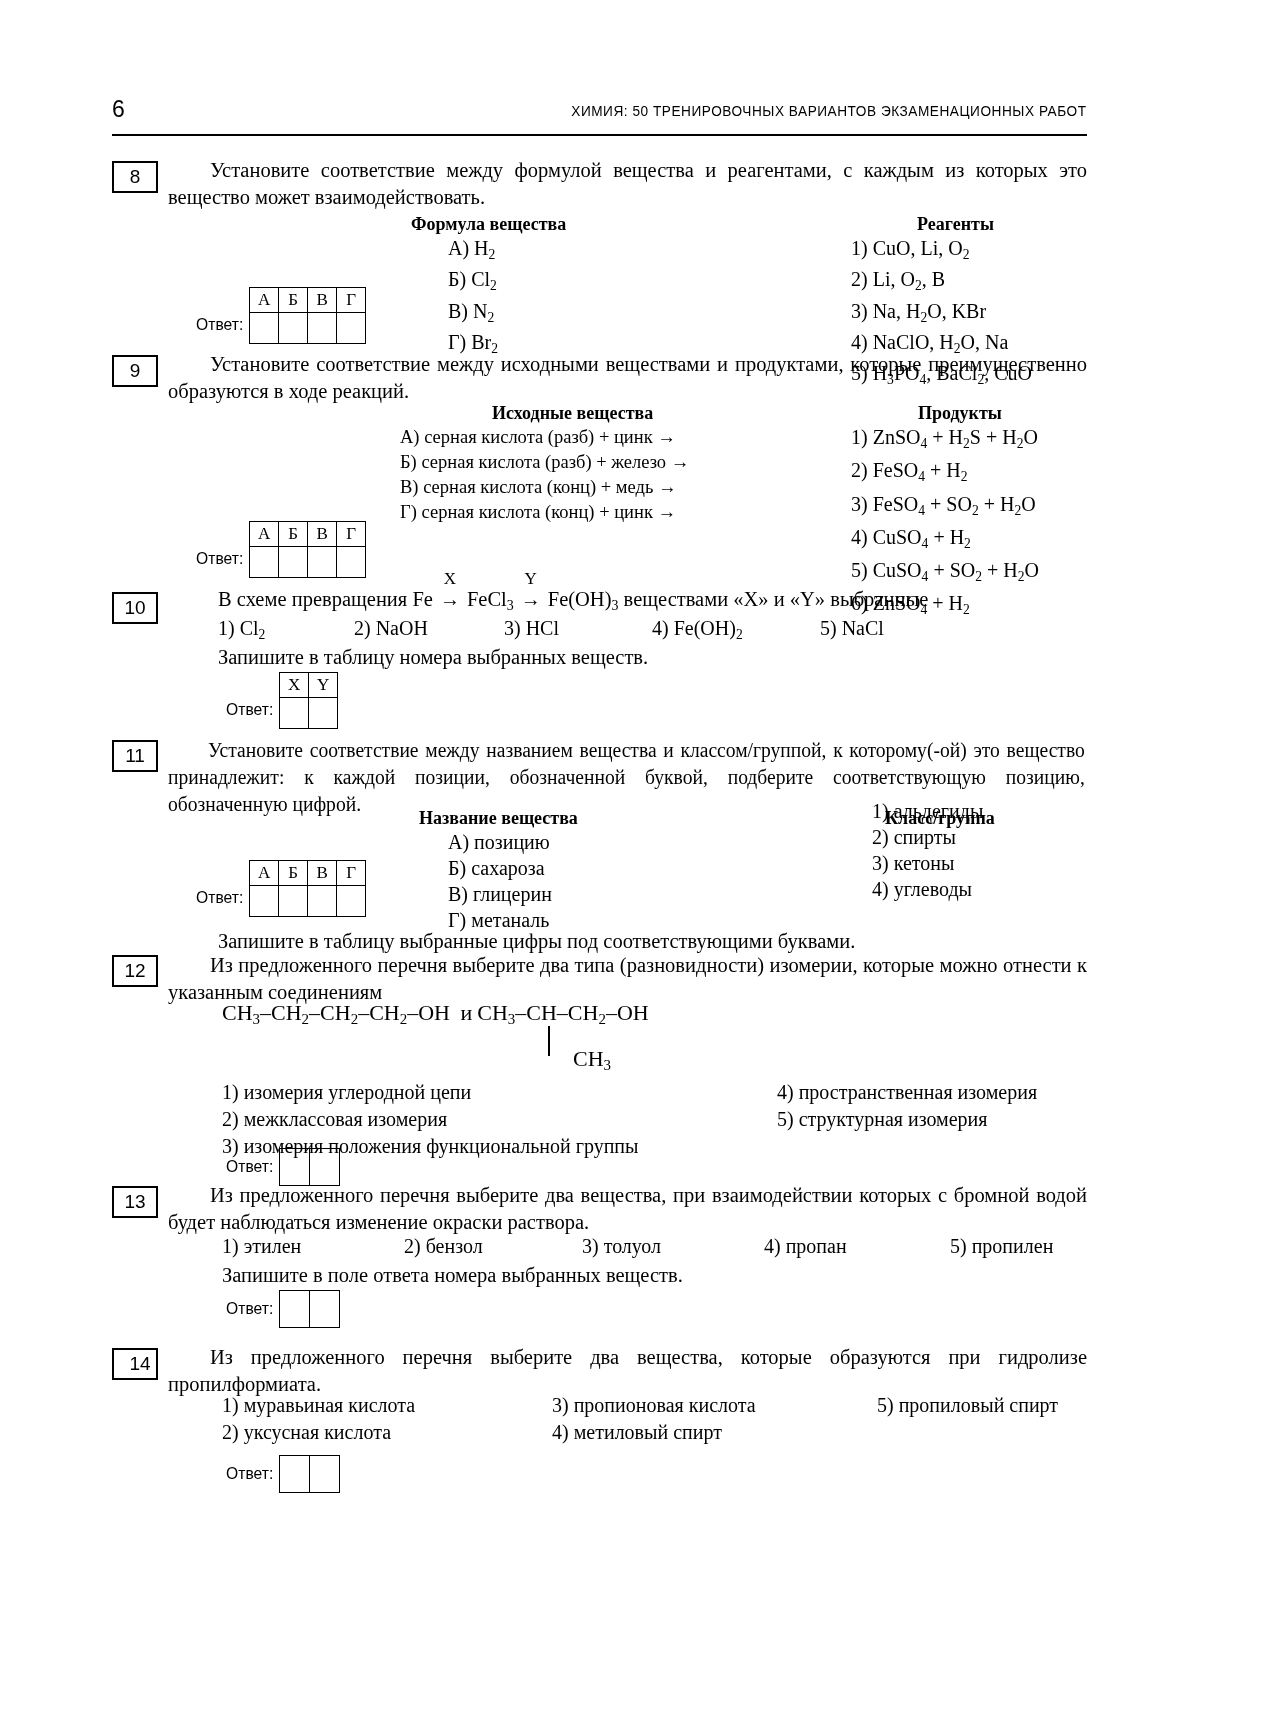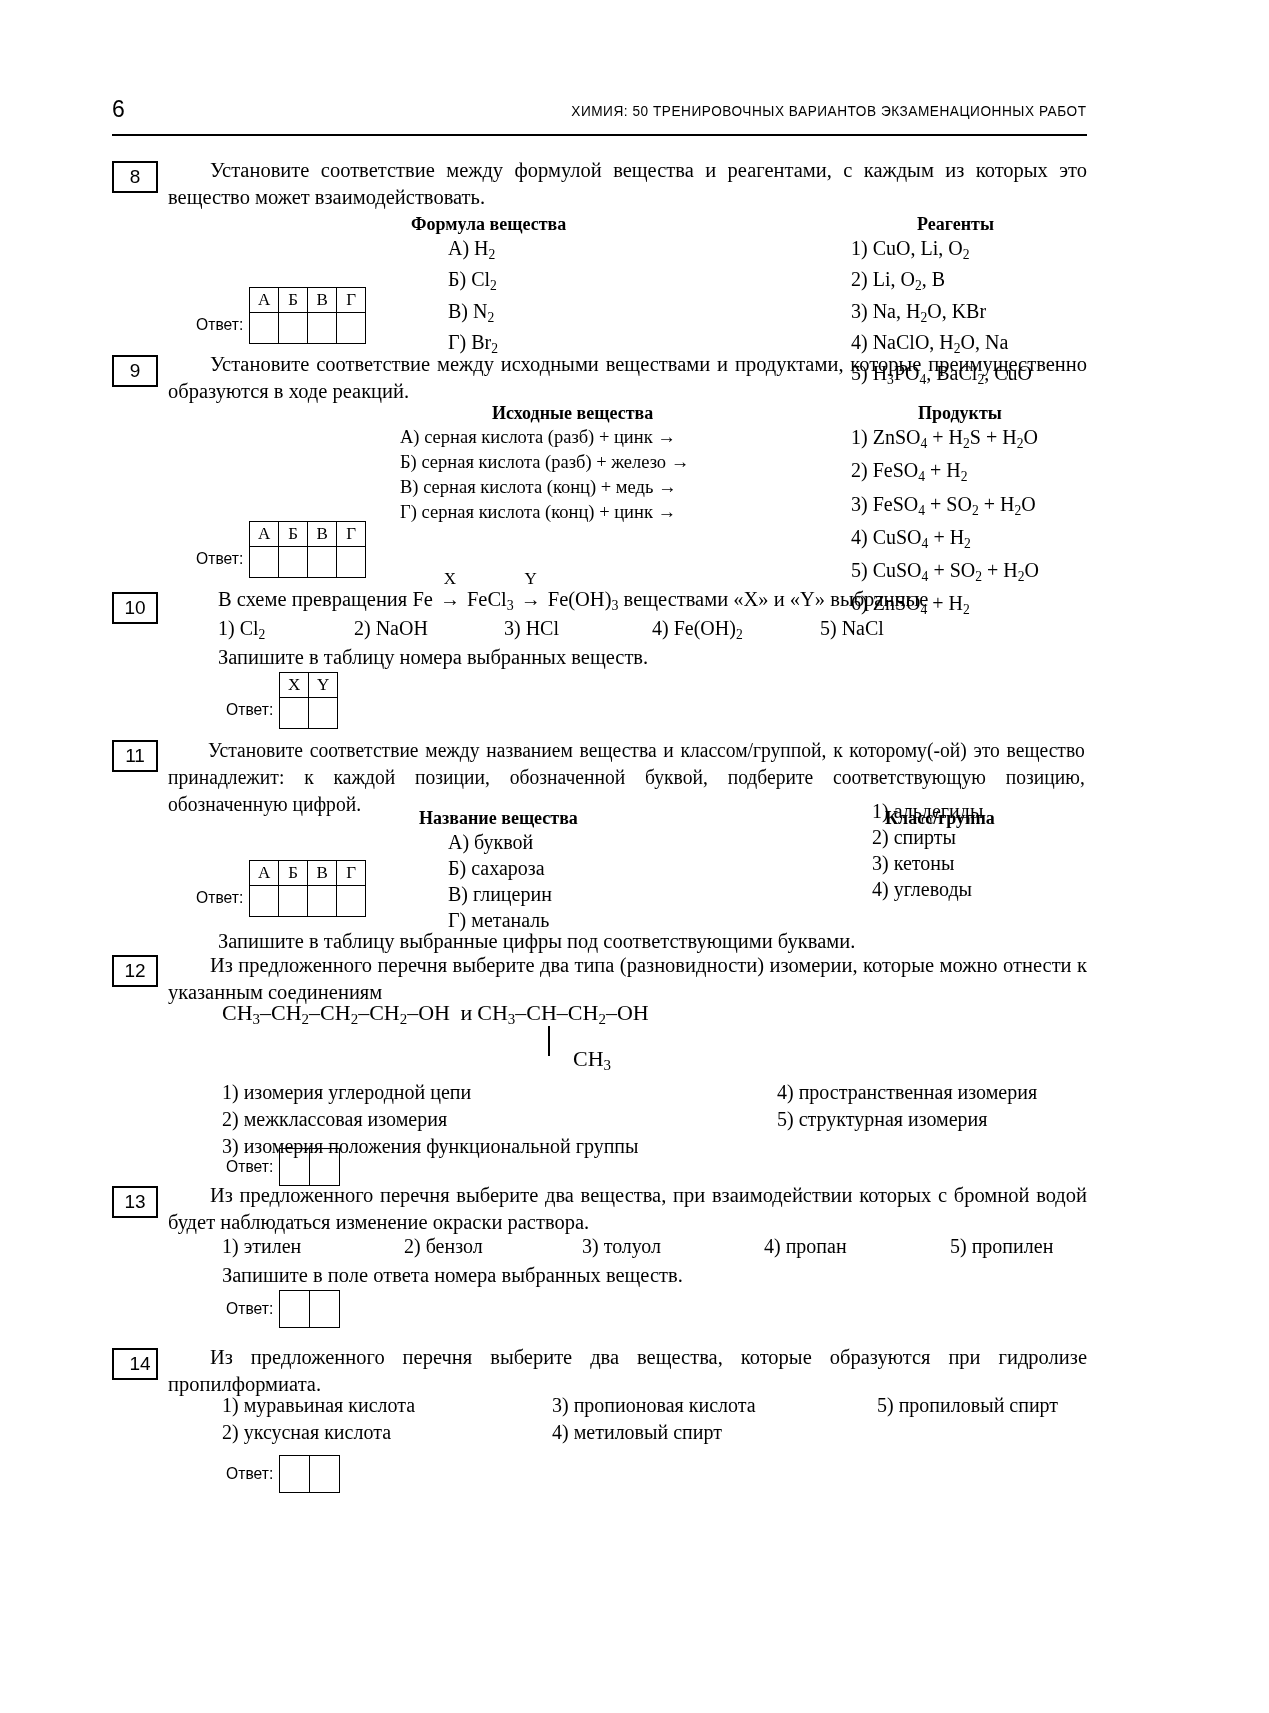--- a/index.html
+++ b/index.html
@@ -323,21 +323,21 @@
       </table>
   </div>
 
   <div class="task-num" style="left:112px; top:740px;">11</div>
   <div class="body-text narrow" style="left:168px; top:737px; width:960px; text-indent:42px;">Установите соответствие между названием вещества и классом/группой, к которому(-ой) это вещество принадлежит: к каждой позиции, обозначенной буквой, подберите соответствующую позицию, обозначенную цифрой.</div>
 
   <div class="col-head" style="left:419px; top:808px;">Название вещества</div>
   <div class="col-head" style="left:885px; top:808px;">Класс/группа</div>
 
   <div class="list" style="left:448px; top:829px; line-height:26px;">
-    <div>А) буквой</div>
+    <div>А) позицию</div>
     <div>Б) сахароза</div>
     <div>В) глицерин</div>
     <div>Г) метаналь</div>
   </div>
 
   <div class="list" style="left:872px; top:798px; line-height:26px;">
     <div>1) альдегиды</div>
     <div>2) спирты</div>
     <div>3) кетоны</div>
     <div>4) углеводы</div>

